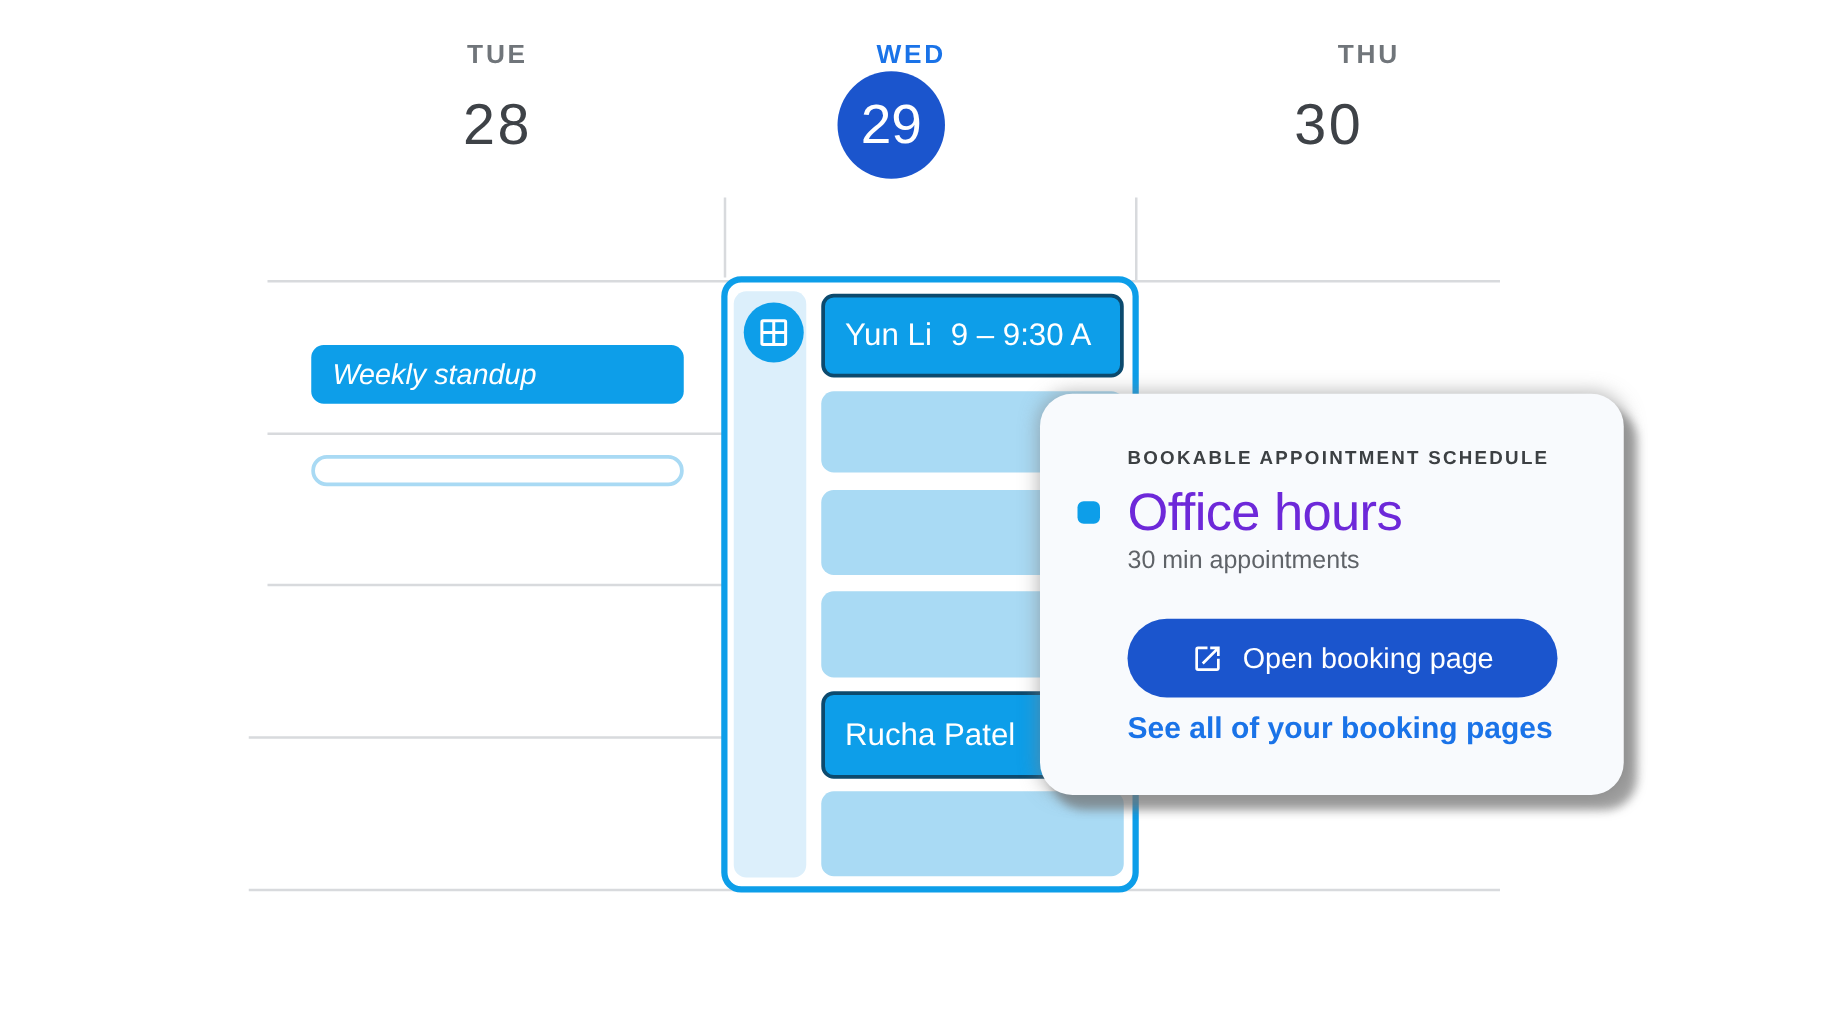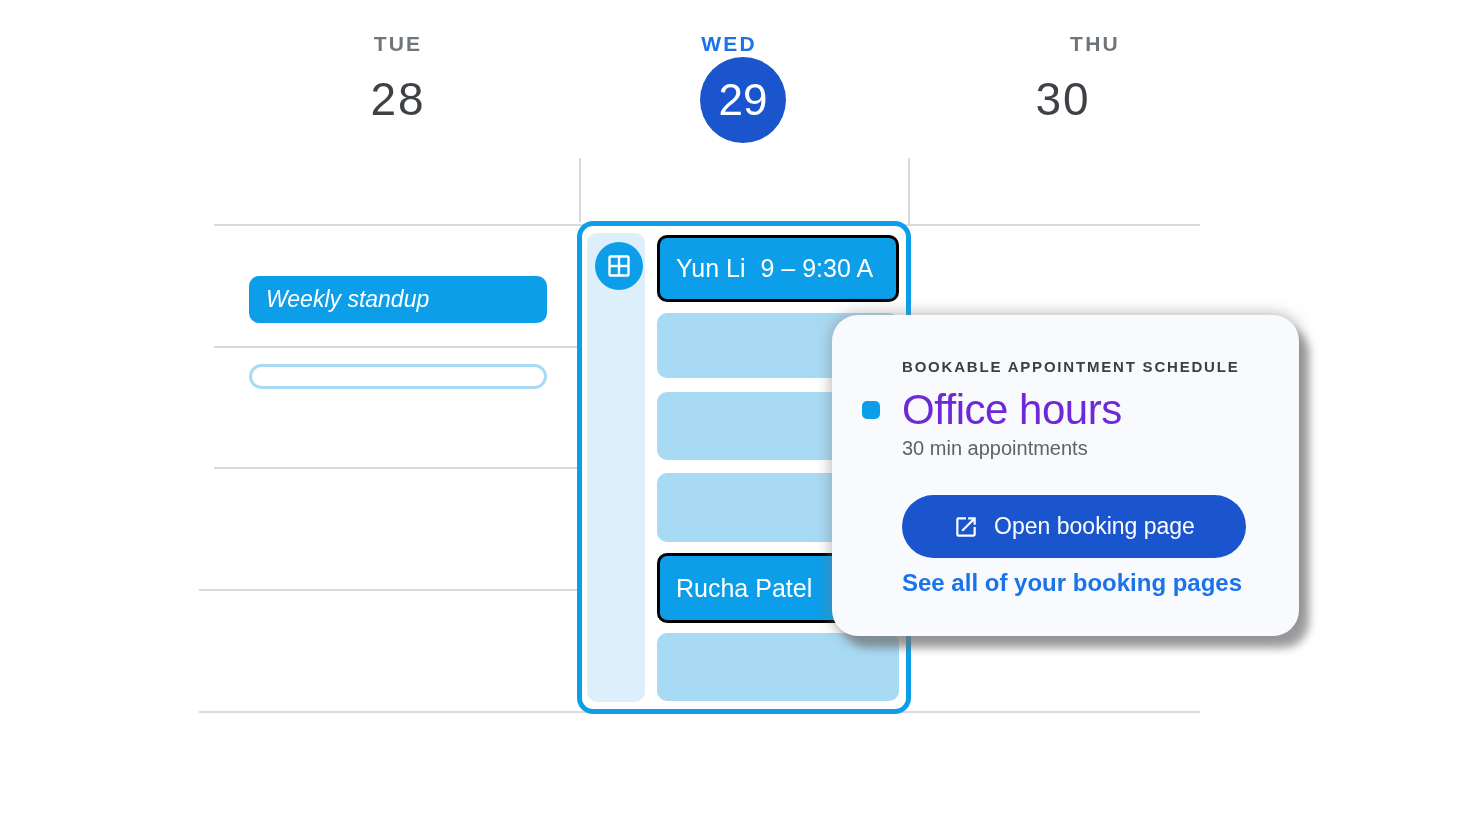--- a/index.html
+++ b/index.html
@@ -20,21 +20,21 @@
   .canvas{
     position:relative;width:1472px;height:828px;background:#ffffff;
     font-family:"Liberation Sans",sans-serif;overflow:hidden;
   }
   
   .weekday{position:absolute;top:32px;transform:translateX(-50%);
     font-size:21px;font-weight:700;letter-spacing:2.2px;color:var(--day-gray);}
   .weekday.active{color:var(--link-blue);}
   .datenum{position:absolute;top:72px;transform:translateX(-50%);
     font-size:46px;font-weight:400;letter-spacing:2px;color:var(--date-gray);}
-  .date-circle{position:absolute;left:700px;top:57px;width:86px;height:86px;
+  .date-circle{position:absolute;left:670px;top:57px;width:86px;height:86px;
     border-radius:50%;background:var(--deep-blue);display:flex;align-items:center;
     justify-content:center;font-size:44px;color:#fff;}
   
   .gl{position:absolute;height:2px;background:var(--grid-gray);z-index:1;}
   .vl{position:absolute;width:2px;background:var(--grid-gray);z-index:1;}
   
   .ev{position:absolute;left:249px;width:298px;box-sizing:border-box;border-radius:10px;z-index:2;}
   .ev-solid{top:276px;height:47px;background:var(--bright-blue);color:#fff;
     font-size:23px;font-weight:500;display:flex;align-items:center;padding-left:17px;font-style:italic;}
   .ev-outline{top:364px;height:25px;border:3px solid var(--slot-blue);border-radius:13px;background:transparent;}
@@ -44,21 +44,21 @@
   
   .wed-col{position:absolute;left:577px;top:221px;width:334px;height:493px;
     box-sizing:border-box;border:5px solid var(--bright-blue);border-radius:16px;
     background:#fff;z-index:3;}
   .strip{position:absolute;left:5px;top:7px;width:58px;height:469px;
     background:var(--pale-blue);border-radius:10px;}
   .strip-icon{position:absolute;left:13px;top:16px;width:48px;height:48px;border-radius:50%;
     background:var(--bright-blue);display:flex;align-items:center;justify-content:center;}
   .slot{position:absolute;left:75px;width:242px;box-sizing:border-box;border-radius:10px;}
   .slot.open{background:var(--slot-blue);}
-  .slot.booked{background:var(--bright-blue);border:3px solid #000000;color:#fff;
+  .slot.booked{background:var(--bright-blue);border:3px solid #0c4a6e;color:#fff;
     font-size:25px;font-weight:500;display:flex;align-items:center;
     padding-left:16px;gap:15px;overflow:hidden;white-space:nowrap;}
   .s1{top:9px;height:67px;}
   .s2{top:87px;height:65px;}
   .s3{top:166px;height:68px;}
   .s4{top:247px;height:69px;}
   .s5{top:327px;height:70px;}
   .s6{top:407px;height:68px;}
   
   .popup{position:absolute;left:832px;top:315px;width:467px;height:321px;

